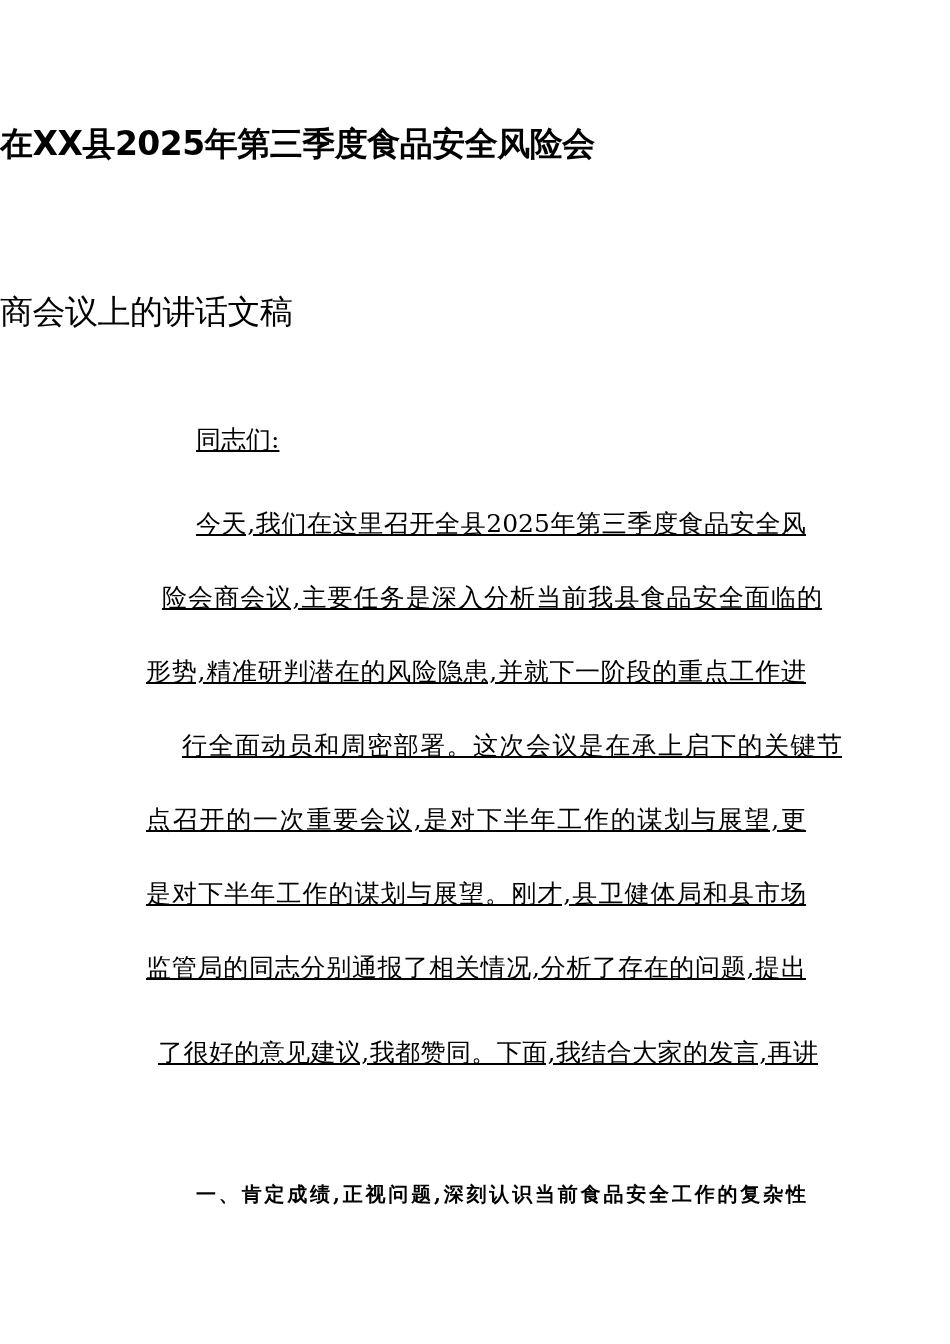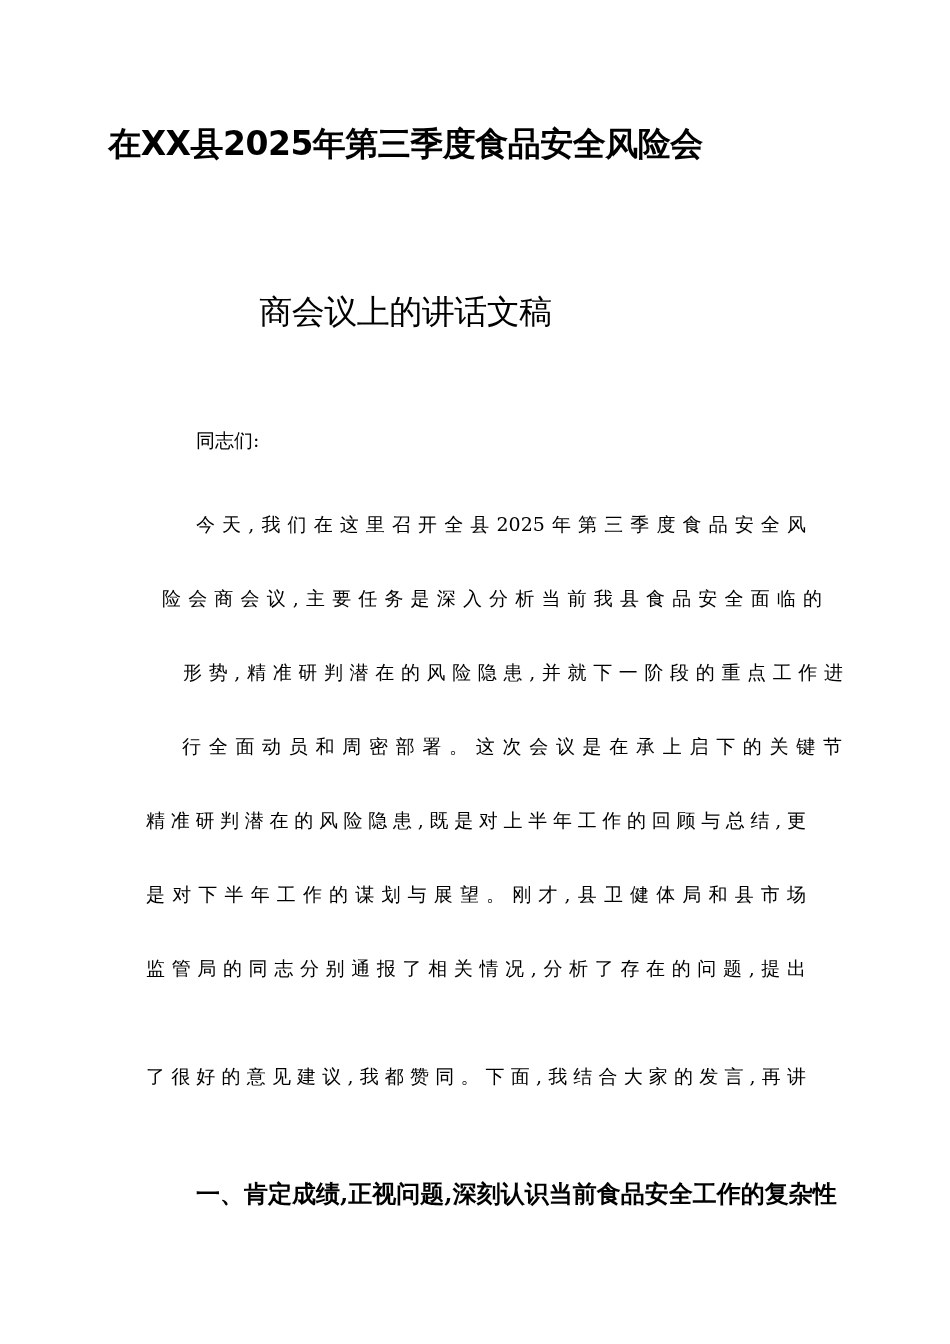--- a/index.html
+++ b/index.html
@@ -18,68 +18,68 @@
       position: absolute;
       left: 0; top: 0;
       width: 950px;
       height: 1344px;
       background: #ffffff;
     }
     .title-line {
       position: absolute;
       left: 0;
       width: 795px;
-      text-align: center;
+      text-align: left;
       font-family: "DejaVu Sans", sans-serif;
       font-weight: bold;
       font-size: 33px;
       line-height: 40px;
       letter-spacing: -0.5px;
-      margin-left: 8px;
     }
     .title-line.l1 { top: 124px; }
     .title-line.l2 { top: 292px; font-weight: normal; }
     .body-line {
       position: absolute;
       left: 146px;
       width: 660px;
       font-family: "DejaVu Serif", serif;
-      font-size: 19px;
+      font-size: 25px;
       line-height: 32px;
       white-space: nowrap;
       text-align: justify;
       text-align-last: justify;
+      text-decoration: underline;
     }
     .body-line.indent { left: 196px; width: 610px; }
     .body-line.short { text-align-last: left; }
     .heading-line {
       position: absolute;
       left: 196px;
       width: 610px;
       font-family: "DejaVu Serif", serif;
       font-weight: bold;
-      font-size: 24px;
+      font-size: 20px;
       line-height: 28px;
       white-space: nowrap;
       text-align: justify;
       text-align-last: justify;
     }
   </style>
 </head>
 <body>
 
 <div class="page">
   <div class="title-line l1">在XX县2025年第三季度食品安全风险会</div>
   <div class="title-line l2">商会议上的讲话文稿</div>
 
   <div class="body-line indent short" style="top:424px;">同志们:</div>
 
   <div class="body-line indent" style="top:508px;">今天,我们在这里召开全县2025年第三季度食品安全风</div>
   <div class="body-line" style="top:582px;margin-left:16px;">险会商会议,主要任务是深入分析当前我县食品安全面临的</div>
-  <div class="body-line" style="top:656px;margin-left:37px;">形势,精准研判潜在的风险隐患,并就下一阶段的重点工作进</div>
+  <div class="body-line" style="top:656px;">形势,精准研判潜在的风险隐患,并就下一阶段的重点工作进</div>
   <div class="body-line" style="top:730px;margin-left:36px;">行全面动员和周密部署。这次会议是在承上启下的关键节</div>
-  <div class="body-line" style="top:804px;">精准研判潜在的风险隐患,既是对上半年工作的回顾与总结,更</div>
+  <div class="body-line" style="top:804px;">点召开的一次重要会议,是对下半年工作的谋划与展望,更</div>
   <div class="body-line" style="top:878px;">是对下半年工作的谋划与展望。刚才,县卫健体局和县市场</div>
   <div class="body-line" style="top:952px;">监管局的同志分别通报了相关情况,分析了存在的问题,提出</div>
-  <div class="body-line" style="top:1060px;">了很好的意见建议,我都赞同。下面,我结合大家的发言,再讲</div>
+  <div class="body-line" style="top:1037px;margin-left:12px;">了很好的意见建议,我都赞同。下面,我结合大家的发言,再讲</div>
 
   <div class="heading-line" style="top:1180px;">一、肯定成绩,正视问题,深刻认识当前食品安全工作的复杂性</div>
 </div>
 
 </body></html>

